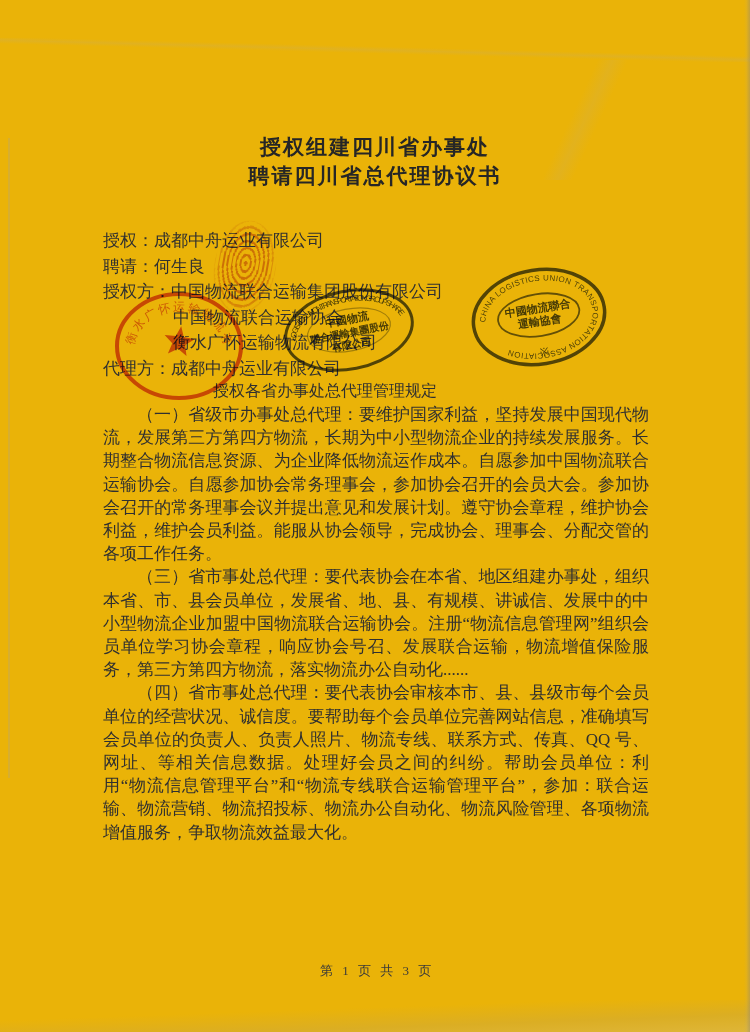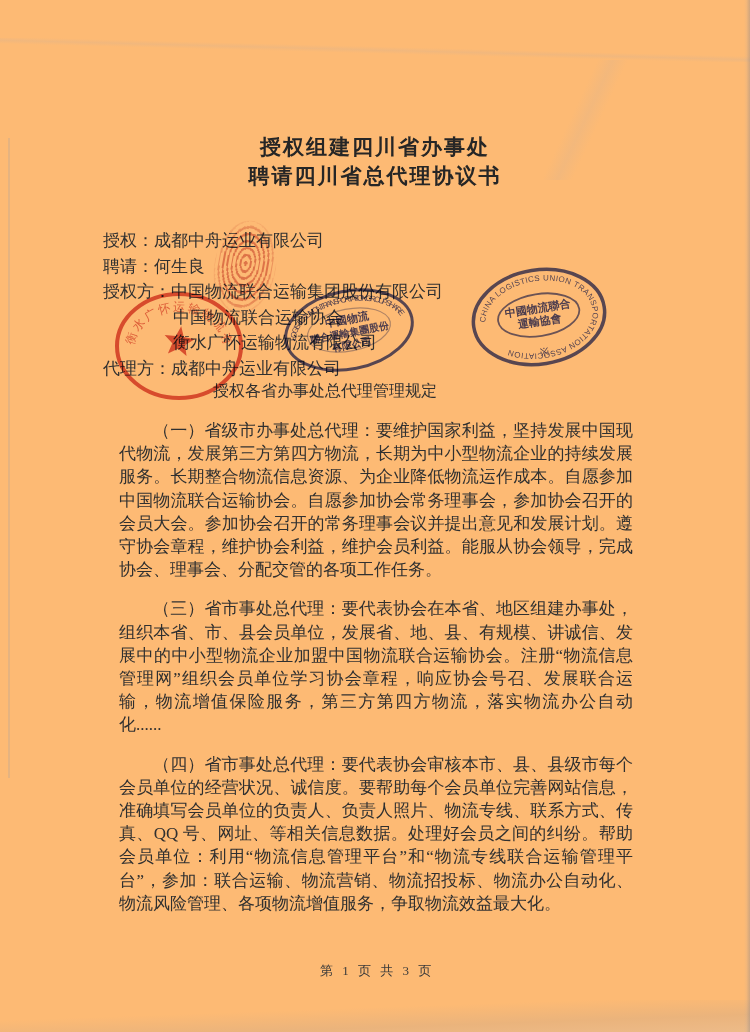--- a/index.html
+++ b/index.html
@@ -1,18 +1,18 @@
 <!DOCTYPE html>
 <html><head>
 <meta charset="utf-8">
 <style>
   html,body{margin:0;padding:0;background:#e8e8ea;}
   .page{
     position:relative;width:750px;height:1032px;margin:0 auto;
-    background:#fdba74;overflow:hidden;
+    background:#eab308;overflow:hidden;
     font-family:"Liberation Serif","DejaVu Serif",serif;
     color:#2e2e2e;
   }
   
   .crease-top{position:absolute;left:0;top:38px;width:100%;height:24px;
     background:linear-gradient(1.5deg,transparent 42%,rgba(168,168,180,.14) 50%,transparent 58%);}
   .crease-mid{position:absolute;left:420px;top:60px;width:330px;height:120px;
     background:linear-gradient(115deg,transparent 46%,rgba(170,170,182,.12) 50%,transparent 54%);}
   .crease-bottom{position:absolute;left:0;top:1000px;width:100%;height:32px;
     background:linear-gradient(178deg,transparent 35%,rgba(150,150,160,.18) 70%,rgba(190,190,198,.25) 100%);}
@@ -30,21 +30,21 @@
   .info-block{position:absolute;left:103px;top:228px;width:560px;
     font-size:17px;line-height:25.6px;color:#303030;}
   .info-line{white-space:nowrap;}
   .info-sub{padding-left:70px;}
 
   .section-heading{position:absolute;left:0;top:381px;width:750px;text-align:center;
     font-size:16px;color:#303030;transform:translateX(-50px);}
 
   .body-text{position:absolute;left:103px;top:403px;width:546px;
     font-size:17px;line-height:23.2px;text-align:justify;color:#303030;}
-  .body-text p{margin:16px;text-indent:34px;}
+  .body-text p{margin:0;text-indent:34px;}
 
   .footer{position:absolute;left:0;top:962px;width:750px;text-align:center;
     font-size:13px;letter-spacing:3px;color:#3a3a3a;transform:translateX(2px);}
 
   
   .stamp{position:absolute;mix-blend-mode:multiply;pointer-events:none;}
   .fingerprint{
     left:214px;top:220px;width:62px;height:94px;border-radius:50%;
     background:repeating-radial-gradient(ellipse at 50% 46%,
       rgba(192,62,58,.50) 0px,rgba(192,62,58,.50) 1.6px,

